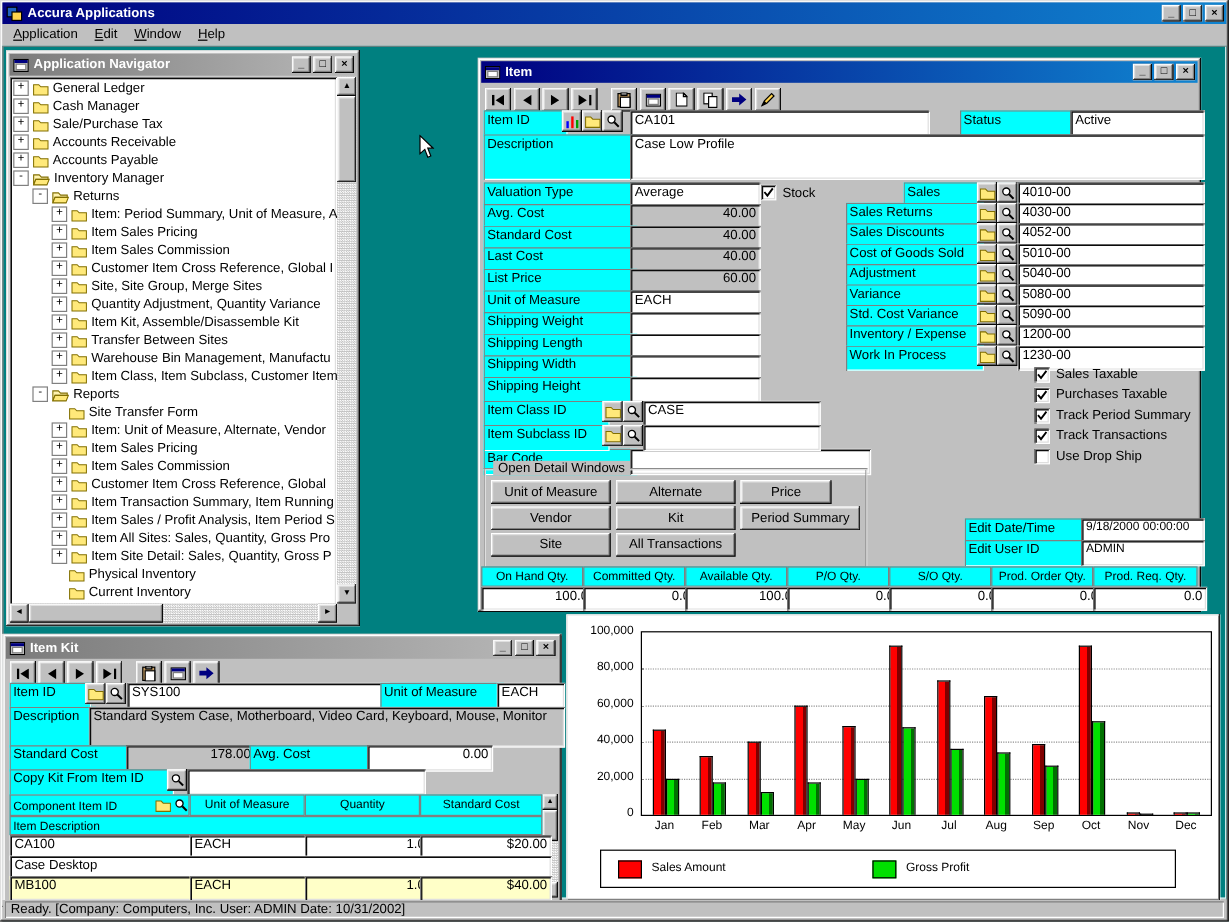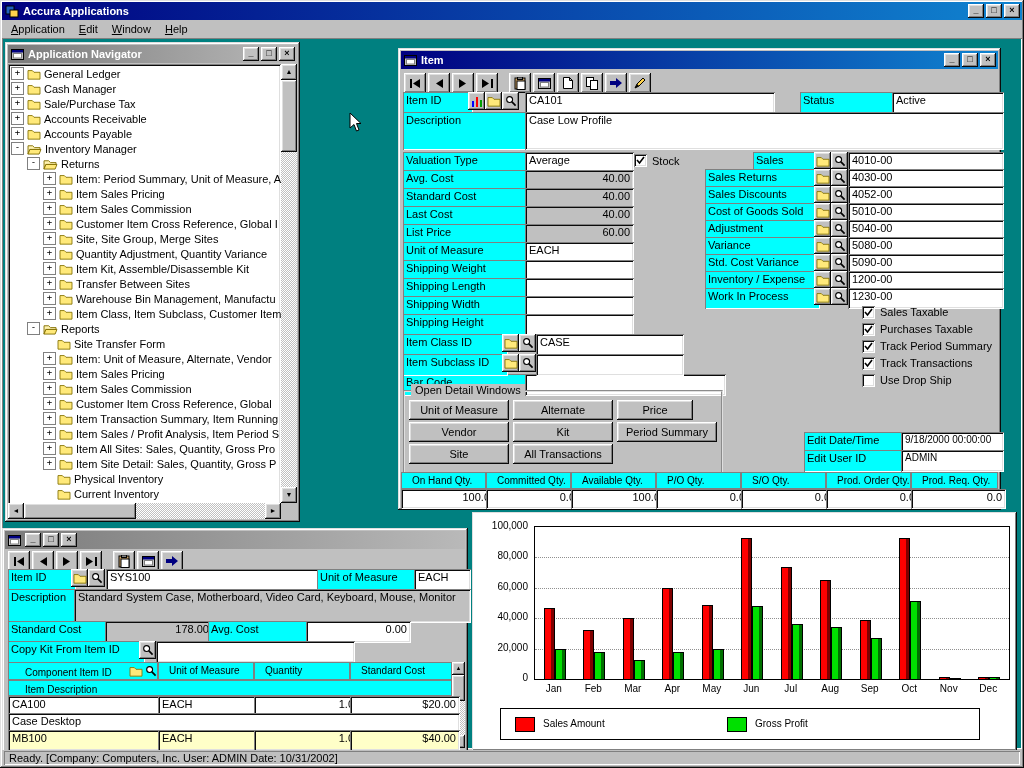--- a/index.html
+++ b/index.html
@@ -46,22 +46,22 @@
   .icon-btn{position:absolute;width:17px;height:18px;background:#c0c0c0;display:flex;align-items:center;justify-content:center;
      box-shadow:inset -1px -1px #0a0a0a, inset 1px 1px #fff, inset -2px -2px #808080, inset 2px 2px #dfdfdf;}
   .cbox{position:absolute;width:13px;height:13px;background:#fff;display:flex;align-items:center;justify-content:center;
      box-shadow:inset 1px 1px #808080, inset -1px -1px #fff, inset 2px 2px #0a0a0a, inset -2px -2px #dfdfdf;}
   .cb-label{position:absolute;white-space:nowrap;}
   .btn95{position:absolute;background:#c0c0c0;text-align:center;line-height:20px;font-size:11px;overflow:hidden;white-space:nowrap;
      box-shadow:inset -1px -1px #0a0a0a, inset 1px 1px #fff, inset -2px -2px #808080, inset 2px 2px #dfdfdf;}
   .groupbox{position:absolute;border:2px groove #dfdfdf;}
   .group-label{position:absolute;top:-8px;left:6px;background:#c0c0c0;padding:0 4px;}
   .gcell-h{position:absolute;background:#00ffff;border:1px solid #808080;box-sizing:border-box;
-     font-size:10px;padding-top:2px;overflow:hidden;white-space:nowrap;padding-left:10px;}
-  .gcell-h.leftal{text-align:left;padding-left:16px;display:flex;align-items:center;gap:2px;}
+     text-align:center;font-size:10px;padding-top:2px;overflow:hidden;white-space:nowrap;}
+  .gcell-h.leftal{text-align:left;padding-left:2px;display:flex;align-items:center;gap:2px;}
 
   .sunkpanel{position:absolute;background:#fff;overflow:hidden;
      box-shadow:inset 1px 1px #808080, inset -1px -1px #fff, inset 2px 2px #0a0a0a, inset -2px -2px #dfdfdf;}
   .tree-row{height:15px;display:flex;align-items:center;gap:3px;white-space:nowrap;overflow:hidden;}
   .expander{width:11px;height:11px;background:#fff;border:1px solid #808080;font-size:9px;line-height:9px;text-align:center;flex:none;
      font-family:"DejaVu Sans Mono",monospace;}
   .expander-space{width:11px;height:11px;flex:none;}
   .tree-icon{display:inline-flex;flex:none;}
 
   .vscroll{position:absolute;background-image:conic-gradient(#fff 0 25%, #c0c0c0 25% 50%, #fff 50% 75%, #c0c0c0 75%);
@@ -749,20 +749,21 @@
 
   <div class="window" id="win-kit" style="left:2px;top:528px;width:466px;height:228px;z-index:6;">
     <div class="titlebar inactive">
       <span class="win-icon">
           <svg width="13" height="11" viewBox="0 0 13 11">
             <rect x="0.5" y="0.5" width="12" height="10" fill="#c0c0c0" stroke="#000"></rect>
             <rect x="1" y="1" width="11" height="2.5" fill="#000080"></rect>
             <rect x="2.5" y="4.5" width="8" height="4.5" fill="#fff" stroke="#808080"></rect>
           </svg>
         </span>
+      <span class="titlebar-text">Item Kit</span>
       <span class="tb-btns">
           <span class="tb-btn">_</span>
           <span class="tb-btn">□</span>
           <span class="tb-btn">×</span>
         </span>
     </div>
     <div class="toolbar" id="kit-toolbar" style="height:20px;">
         <div class="tool-btn">
           <svg width="11" height="9" viewBox="0 0 11 9">
             <rect x="0" y="0" width="2" height="9" fill="#000"></rect>

